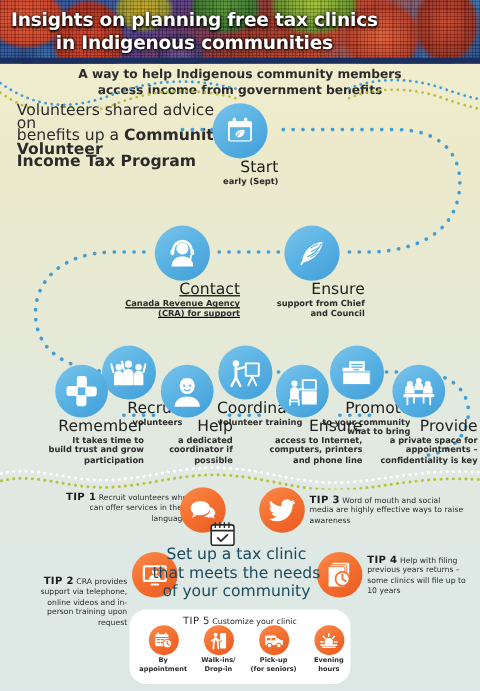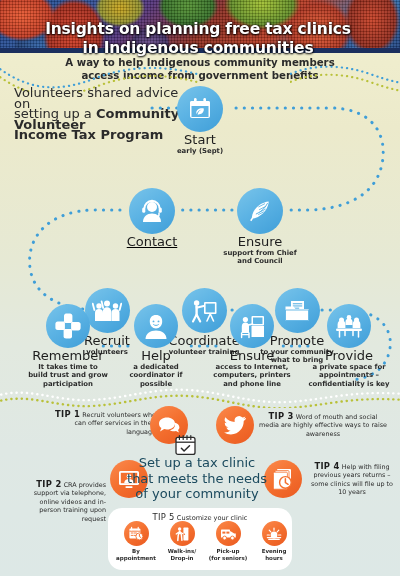--- a/index.html
+++ b/index.html
@@ -33,57 +33,56 @@
     content:"";position:absolute;inset:0;
     background-image:
       repeating-linear-gradient(0deg,rgba(0,0,0,.17) 0 1px,rgba(255,255,255,.05) 1px 3px),
       repeating-linear-gradient(90deg,rgba(0,0,0,.17) 0 1px,rgba(255,255,255,.05) 1px 3px);
     pointer-events:none;
   }
   #header-band{
     position:absolute;left:0;top:48px;width:400px;height:5px;background:#1b2f5e;
   }
   #title{
-    position:absolute;left:0;top:20px;width:324px;text-align:center;
+    position:absolute;left:0;top:8px;width:324px;text-align:center;
     color:#fff;font-weight:bold;font-size:15.5px;line-height:19px;
     letter-spacing:-0.2px;
     text-shadow:0 0 3px rgba(0,0,0,.75),0 1px 2px rgba(0,0,0,.85),1px 0 2px rgba(0,0,0,.5);
     z-index:3;
-    padding-left:36px;
   }
 
   
   #subtitle{
     position:absolute;left:0;top:57px;width:400px;text-align:center;
     color:#2b2b2b;font-weight:bold;font-size:10.2px;line-height:12.5px;
   }
   .wave-dots{position:absolute;pointer-events:none;}
 
   
   #intro{
     position:absolute;left:14px;top:88px;width:175px;
     font-size:13px;line-height:10.6px;color:#2b2b2b;
   }
   #intro b{font-weight:bold;}
 
-  .node{position:absolute;text-align:center;}
+  .node{position:absolute;text-align:right;}
   .circle{
     border-radius:50%;margin:0 auto;position:relative;
     background:linear-gradient(145deg,#79c4ea 0%,#5cb3e4 45%,#3f9ed8 100%);
     display:flex;align-items:center;justify-content:center;
   }
   .node .ttl{
     font-size:13px;color:#1d1d1d;margin-top:1px;line-height:14px;font-weight:400;
   }
   .node .sub{
     font-size:6.9px;color:#2b2b2b;font-weight:bold;line-height:8.4px;margin-top:0px;
   }
 
   
-  .tip{position:absolute;color:#2b2b2b;font-size:6.4px;line-height:8.4px;text-align:center;}
+  .tip{position:absolute;color:#2b2b2b;font-size:6.4px;line-height:8.4px;}
   .tip .lbl{font-weight:bold;font-size:8.4px;color:#1d1d1d;letter-spacing:.3px;}
   .ocirc{
     position:absolute;border-radius:50%;
     background:linear-gradient(145deg,#fb8a4e 0%,#f4702f 48%,#ea5a21 100%);
     display:flex;align-items:center;justify-content:center;
   }
   #center-head{
     position:absolute;left:117px;top:455px;width:160px;text-align:center;
     font-size:13px;line-height:15.5px;color:#1b4a5e;
   }
@@ -132,21 +131,21 @@
     <path d="M-4,12 C30,38 62,38 98,24 C132,11 168,11 204,22" fill="none" stroke="#b9c13a" stroke-width="2.2" stroke-linecap="round" stroke-dasharray="0.2 5"></path>
   </svg>
   <svg class="wave-dots" style="left:290px;top:62px;" width="120" height="30" viewBox="0 0 120 30">
     <path d="M-4,14 C20,2 52,2 80,12 C100,19 112,22 124,22" fill="none" stroke="#3f9ed8" stroke-width="2.2" stroke-linecap="round" stroke-dasharray="0.2 5"></path>
     <path d="M-4,22 C20,10 52,10 80,20 C100,27 112,30 124,30" fill="none" stroke="#b9c13a" stroke-width="2.2" stroke-linecap="round" stroke-dasharray="0.2 5"></path>
   </svg>
 
   <div id="intro">
     <div>Volunteers shared advice on</div>
     <div>
-      <span>setting up a </span><b>Community Volunteer</b>
+      <span>benefits up a </span><b>Community Volunteer</b>
     </div>
     <div><b>Income Tax Program</b></div>
   </div>
 
   <svg style="position:absolute;left:0;top:84px;" width="400" height="300" viewBox="0 0 400 300">
 
     <path d="M152,24 L180,24" fill="none" stroke="#3f9ed8" stroke-width="3" stroke-linecap="round" stroke-dasharray="0.2 8"></path>
     <path d="M236,24 L330,24 C372,24 388,50 382,80 C376,110 348,124 312,126 L288,126" fill="none" stroke="#3f9ed8" stroke-width="3" stroke-linecap="round" stroke-dasharray="0.2 8"></path>
 
     <path d="M232,126 L176,126" fill="none" stroke="#3f9ed8" stroke-width="3" stroke-linecap="round" stroke-dasharray="0.2 8"></path>
@@ -183,20 +182,22 @@
       <svg width="28" height="28" viewBox="0 0 28 28">
         <circle cx="14" cy="10" r="5" fill="#fff"></circle>
         <path d="M5 25c0-5.2 4-8.4 9-8.4s9 3.2 9 8.4z" fill="#fff"></path>
         <path d="M6.4 11.5a7.6 7.6 0 0 1 15.2 0" fill="none" stroke="#fff" stroke-width="2.1"></path>
         <rect x="4.2" y="10.4" width="3.1" height="5.4" rx="1.5" fill="#fff"></rect>
         <rect x="20.7" y="10.4" width="3.1" height="5.4" rx="1.5" fill="#fff"></rect>
         <path d="M21 15.5v2.2a2 2 0 0 1-2 2h-2.4" fill="none" stroke="#fff" stroke-width="1.5"></path>
       </svg>
     </div>
     <div class="ttl">Contact</div>
+    <div class="sub" style="white-space:pre-line">Canada Revenue Agency
+(CRA) for support</div>
   </div>
 
   <div class="node" style="left:216px;top:188px;width:88px;">
     <div class="circle" style="width:46px;height:46px;">
       <svg width="28" height="28" viewBox="0 0 28 28">
         <path d="M22.6 4.4C17 4.9 10.6 8.6 7.6 14.6c-1 2-1.6 4.1-1.8 6.1l-1.7 2.6 1.3.9 1.7-2.6c5.8-1.2 11.1-5.1 13.8-10.6.8-1.6 1.4-3.3 1.7-4.9z" fill="#fff"></path>
         <path d="M21.6 6.1c-2.3 4.8-6.6 9-11.7 11" fill="none" stroke="#5cb3e4" stroke-width="1"></path>
         <path d="M19 6.6 12.4 10M20 9.2l-6.9 3.6M19.6 12.1l-6.5 3.3M17.8 14.8l-5.6 2.9" stroke="#5cb3e4" stroke-width=".85" fill="none"></path>
       </svg>
     </div>

